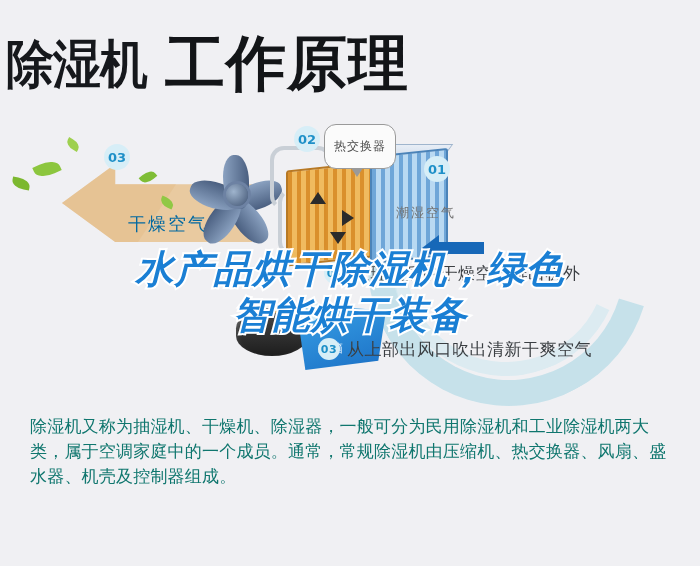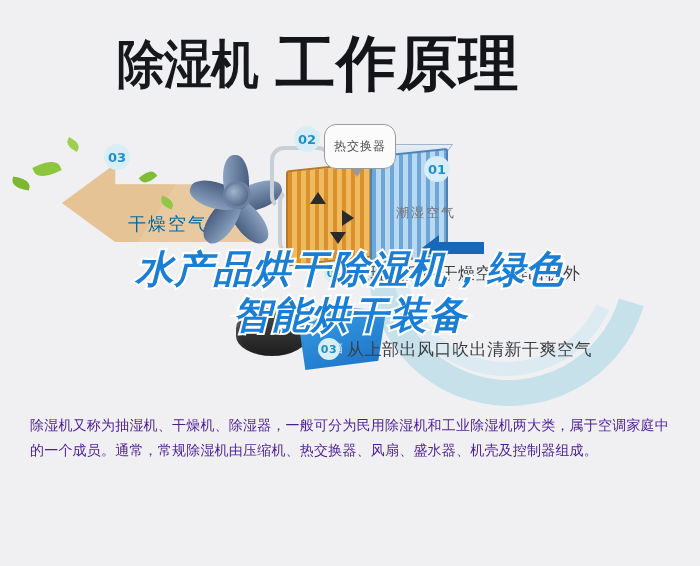--- a/index.html
+++ b/index.html
@@ -7,21 +7,21 @@
     width:700px;height:566px;
     background:#f0f0f3;
     font-family:"Liberation Sans","DejaVu Sans",sans-serif;
     overflow:hidden;position:relative;
   }
   .page{position:relative;width:700px;height:566px;background:#f0f0f3;}
 
   
   .title-wrap{
     position:absolute;left:0;top:24px;width:630px;
-    text-align:center;white-space:nowrap;
+    text-align:left;white-space:nowrap;
   }
   .title-a{
     font-size:52px;font-weight:bold;color:#16181c;
     letter-spacing:-1px;
     font-family:"DejaVu Sans","Liberation Sans",sans-serif;
     transform:scaleX(.92);display:inline-block;vertical-align:middle;
   }
   .title-b{
     font-size:60px;font-weight:bold;color:#131518;
     letter-spacing:1px;margin-left:12px;
@@ -207,22 +207,22 @@
     color:#1a7fd4;line-height:46px;letter-spacing:1px;
     font-family:"DejaVu Sans","Liberation Sans",sans-serif;
     -webkit-text-stroke:4px #ffffff;
     paint-order:stroke fill;
     white-space:nowrap;
   }
 
   
   .copy{position:absolute;left:30px;top:414px;width:648px;}
   .copy p{
-    margin:0 0 16px 0;font-size:14px;line-height:25px;color:#4c1d95;
-    font-family:Liberation Mono, monospace;letter-spacing:.2px;
+    margin:0 0 16px 0;font-size:17px;line-height:25px;color:#0f766e;
+    font-family:Liberation Serif, serif;letter-spacing:.2px;
   }
   .copy p:last-child{margin-bottom:0;}
 </style>
 </head>
 <body>
 
 <div class="page">
 
   <div class="title-wrap">
     <span class="title-a">除湿机</span><span class="title-b">工作原理</span>

